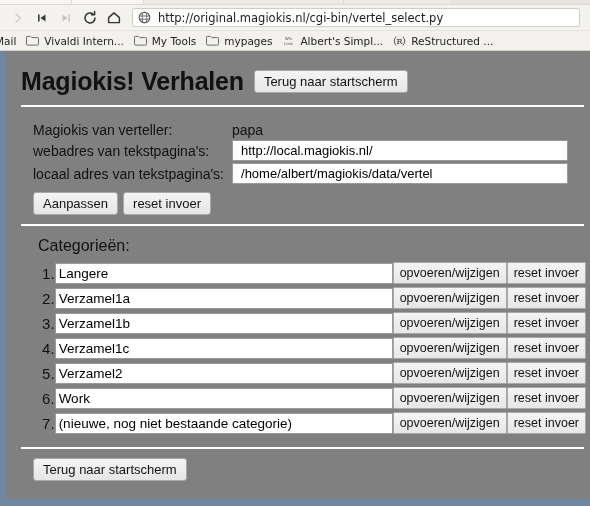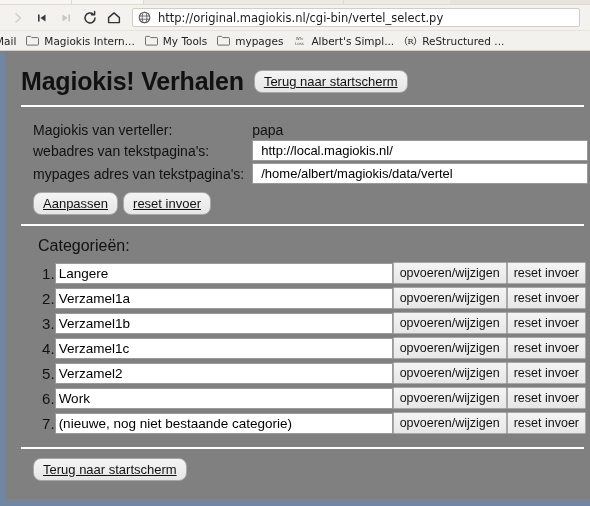--- a/index.html
+++ b/index.html
@@ -152,25 +152,24 @@
     vertical-align: middle;
   }
   .title-row { display: flex; align-items: center; gap: 10px; padding-top: 6px; }
 
   button.btn, .btn {
     font-family: "Liberation Sans", sans-serif;
     font-size: 13px;
     color: #111;
     background: linear-gradient(#f4f4f4, #e6e6e6);
     border: 1px solid #a8a8a8;
-    border-radius: 8px;
+    border-radius: 3px;
     padding: 3px 9px;
     line-height: 15px;
     cursor: pointer;
-    text-decoration: underline;
   }
 
   hr.rule {
     border: none;
     border-top: 2px solid #ffffff;
     margin: 9px 0 0 0;
     height: 0;
     width: 563px;
   }
 
@@ -320,21 +319,21 @@
       <span class="bm-ico"></span>
       <span class="bm-label">Mail</span>
     </div>
 
     <div class="bm">
       <span class="bm-ico">
         <svg width="13" height="11" viewBox="0 0 13 11">
           <path d="M0.5 2.2 A0.8 0.8 0 0 1 1.3 1.4 H4.6 L5.8 2.6 H11.7 A0.8 0.8 0 0 1 12.5 3.4 V9.3 A0.8 0.8 0 0 1 11.7 10.1 H1.3 A0.8 0.8 0 0 1 0.5 9.3 Z" fill="none" stroke="#6e6e6e" stroke-width="1"></path>
         </svg>
       </span>
-      <span class="bm-label">Magiokis Intern...</span>
+      <span class="bm-label">Vivaldi Intern...</span>
     </div>
 
     <div class="bm">
       <span class="bm-ico">
         <svg width="13" height="11" viewBox="0 0 13 11">
           <path d="M0.5 2.2 A0.8 0.8 0 0 1 1.3 1.4 H4.6 L5.8 2.6 H11.7 A0.8 0.8 0 0 1 12.5 3.4 V9.3 A0.8 0.8 0 0 1 11.7 10.1 H1.3 A0.8 0.8 0 0 1 0.5 9.3 Z" fill="none" stroke="#6e6e6e" stroke-width="1"></path>
         </svg>
       </span>
       <span class="bm-label">My Tools</span>
     </div>
@@ -392,21 +391,21 @@
         <td class="lbl">Magiokis van verteller:</td>
         <td class="valtext">papa</td>
       </tr>
       <tr>
         <td class="lbl">webadres van tekstpagina's:</td>
         <td>
           <input class="txt wide" type="text" value="http://local.magiokis.nl/" style="">
         </td>
       </tr>
       <tr>
-        <td class="lbl">mypages adres van tekstpagina's:</td>
+        <td class="lbl">locaal adres van tekstpagina's:</td>
         <td>
           <input class="txt wide" type="text" value="/home/albert/magiokis/data/vertel" style="">
         </td>
       </tr>
     </tbody>
       </table>
 
     <div class="btnrow">
       <button class="btn">Aanpassen</button>
       <button class="btn">reset invoer</button>

